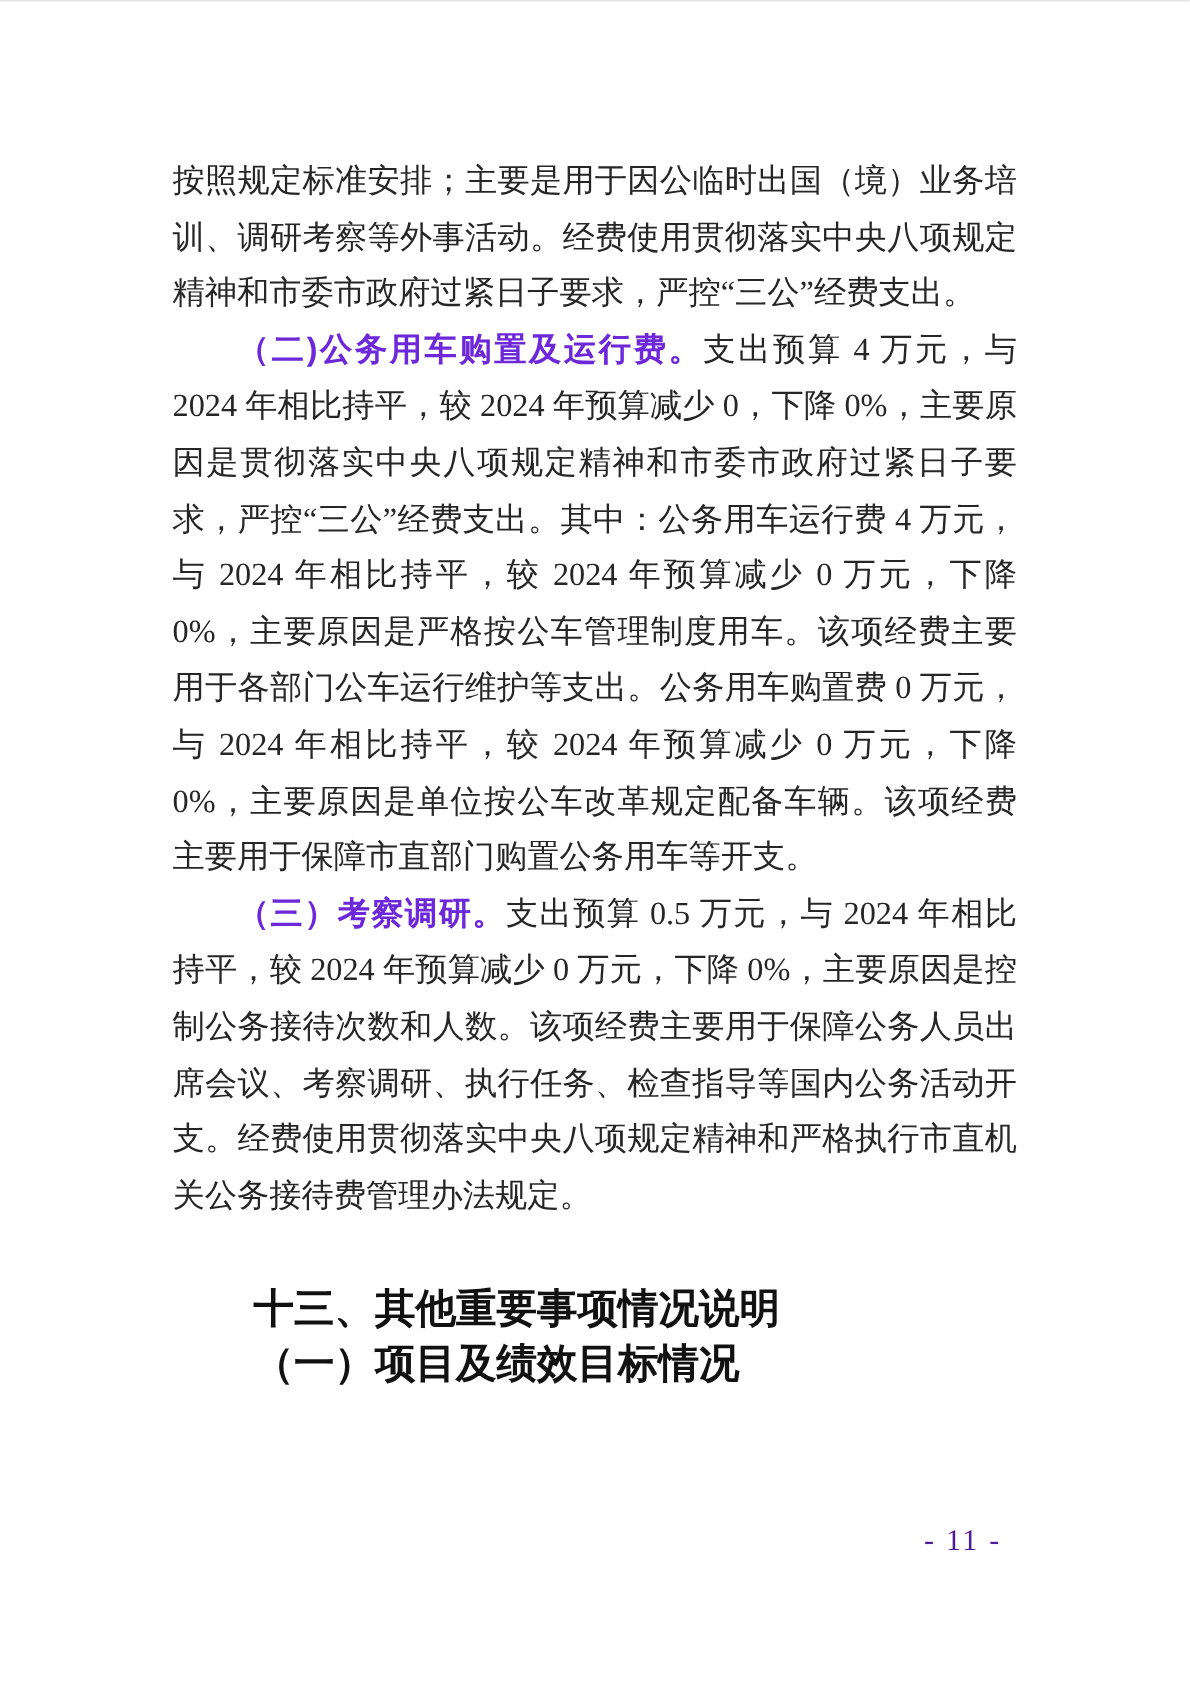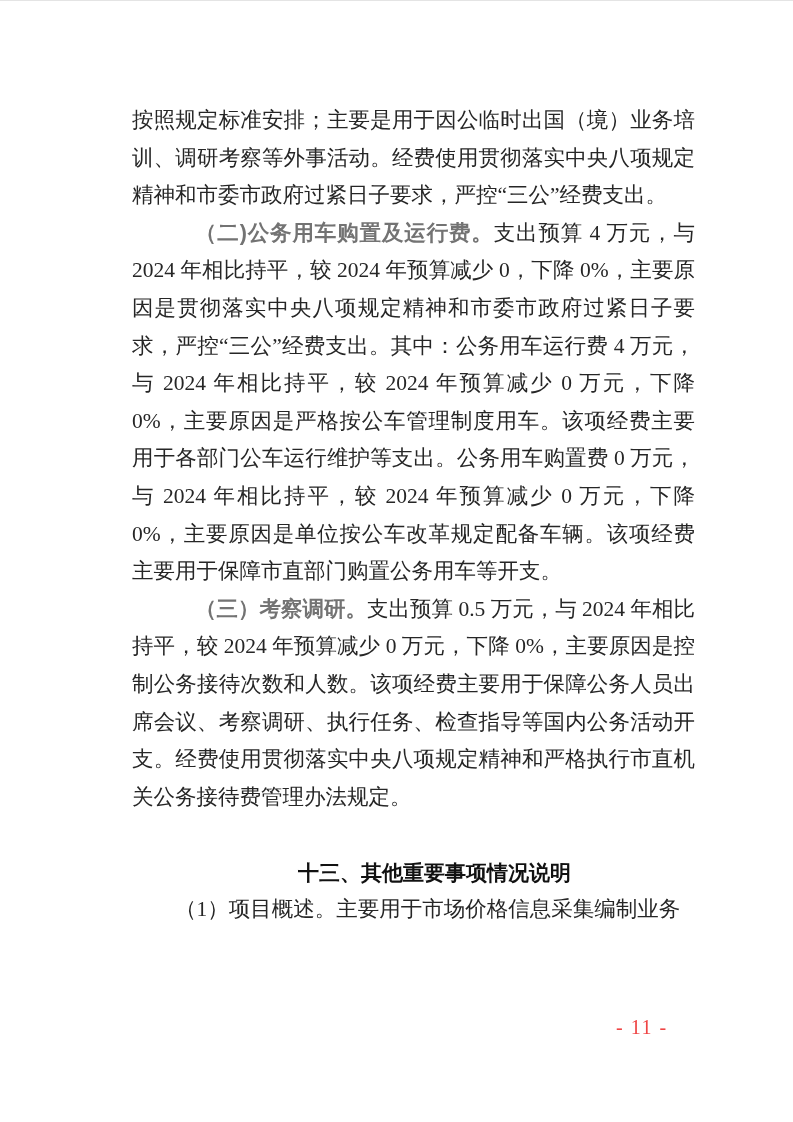--- a/index.html
+++ b/index.html
@@ -16,78 +16,77 @@
     color: #262626;
   }
   .page-top-edge {
     position: absolute;
     top: 0; left: 0; right: 0;
     height: 1px;
     background: #e4e4e4;
   }
   .doc-body {
     position: absolute;
-    left: 132px;
+    left: 115px;
     top: 102px;
     width: 563px;
     font-size: 21.5px;
     line-height: 37.6px;
     text-align: justify;
   }
   .para {
     margin: 0;
   }
   .para.indent {
     text-indent: 2em;
   }
   .bold-run {
     font-weight: bold;
-    color: #737373;
+    color: #6d28d9;
     font-family: "Liberation Sans", "DejaVu Sans", sans-serif;
-    margin-left: 20px;
   }
   .heading {
     margin: 0;
-    font-size: 21px;
+    font-size: 27px;
     line-height: 37.6px;
     font-weight: bold;
     color: #111111;
     text-indent: 2em;
-    text-align: center;
+    text-align: left;
     font-family: "Liberation Sans", "DejaVu Sans", sans-serif;
   }
   .gap-before {
     margin-top: 37.6px;
   }
   .page-number {
     position: absolute;
     top: 1016px;
     left: 616px;
     width: 62px;
     font-size: 20px;
     line-height: 22px;
     letter-spacing: 1.5px;
-    color: #ef4444;
+    color: #4c1d95;
     white-space: pre;
   }
 </style>
 </head>
 <body>
 
 <div class="page-top-edge"></div>
 
 <div class="doc-body">
 
   <p class="para"><span>按照规定标准安排；主要是用于因公临时出国（境）业务培训、调研考察等外事活动。经费使用贯彻落实中央八项规定精神和市委市政府过紧日子要求，严控“三公”经费支出。</span></p>
 
   <p class="para indent"><span class="bold-run">（二)公务用车购置及运行费。</span><span>支出预算 4 万元，与 2024 年相比持平，较 2024 年预算减少 0，下降 0%，主要原因是贯彻落实中央八项规定精神和市委市政府过紧日子要求，严控“三公”经费支出。其中：公务用车运行费 4 万元，与 2024 年相比持平，较 2024 年预算减少 0 万元，下降 0%，主要原因是严格按公车管理制度用车。该项经费主要用于各部门公车运行维护等支出。公务用车购置费 0 万元，与 2024 年相比持平，较 2024 年预算减少 0 万元，下降 0%，主要原因是单位按公车改革规定配备车辆。该项经费主要用于保障市直部门购置公务用车等开支。</span></p>
 
   <p class="para indent"><span class="bold-run">（三）考察调研。</span><span>支出预算 0.5 万元，与 2024 年相比持平，较 2024 年预算减少 0 万元，下降 0%，主要原因是控制公务接待次数和人数。该项经费主要用于保障公务人员出席会议、考察调研、执行任务、检查指导等国内公务活动开支。经费使用贯彻落实中央八项规定精神和严格执行市直机关公务接待费管理办法规定。</span></p>
 
   <h2 class="heading gap-before">十三、其他重要事项情况说明</h2>
 
+  <h3 class="heading">（一）项目及绩效目标情况</h3>
 
 
-  <p class="para indent"><span>（1）项目概述。主要用于市场价格信息采集编制业务</span></p>
 
 </div>
 
 <div class="page-number">- 11 -</div>
 
 </body></html>

